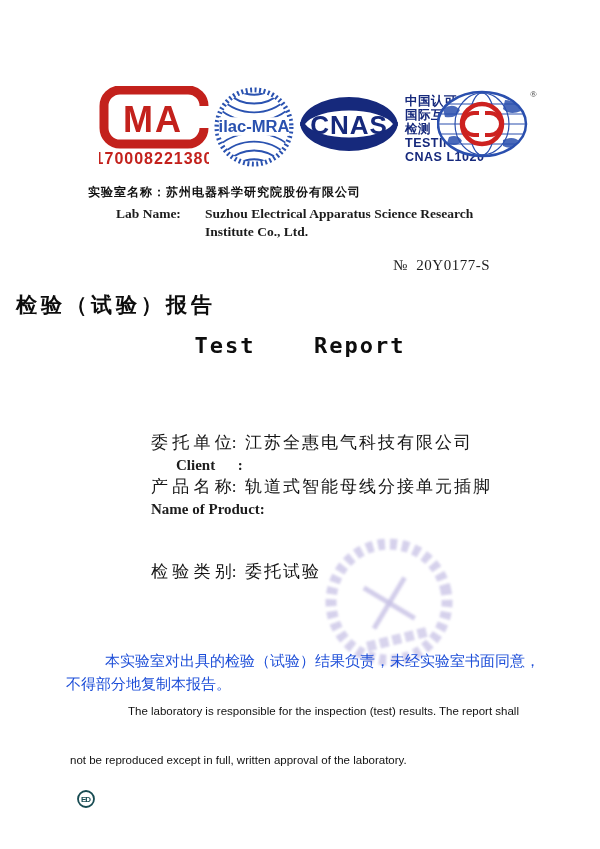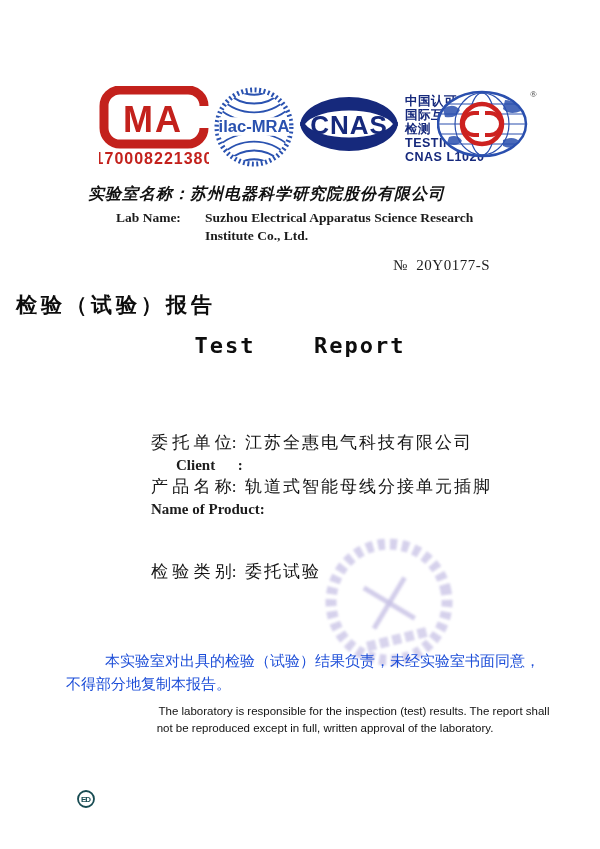--- a/index.html
+++ b/index.html
@@ -15,21 +15,21 @@
   .accr-text{
     position:absolute;left:405px;top:94px;
     color:#16297c;font-family:"Liberation Sans", sans-serif;
     font-weight:bold;font-size:12.5px;line-height:14px;letter-spacing:.5px;
   }
 
   
   .lab{position:absolute;left:88px;top:184px;width:480px;}
   .lab-zh{
     font-family:"Liberation Sans", sans-serif;font-weight:bold;
-    font-size:16px;letter-spacing:1px;color:#111;font-style:italic;
+    font-size:12px;letter-spacing:1px;color:#111;
   }
   .lab-en{position:relative;margin-top:4px;font-weight:bold;font-size:13.5px;line-height:18px;}
   .lab-en-label{position:absolute;left:28px;top:0;}
   .lab-en-value{margin-left:117px;width:300px;}
 
   
   .doc-no{position:absolute;left:393px;top:257px;font-size:15px;letter-spacing:.5px;}
   .title-zh{
     position:absolute;left:16px;top:291px;width:100%;
     font-family:"Liberation Sans", sans-serif;font-weight:bold;
@@ -60,24 +60,24 @@
 
   
   .foot-zh{
     position:absolute;left:66px;top:650px;width:486px;
     font-size:15px;line-height:23px;color:#1d4ed8;
   }
   .foot-zh .ind{padding-left:39px;}
   .foot-en{
     position:absolute;left:70px;top:703px;width:510px;
     font-family:"Liberation Sans", sans-serif;
-    font-size:11.5px;line-height:17px;color:#111;text-align:center;
+    font-size:11.5px;line-height:17px;color:#111;
   }
   .foot-en .l1{padding-left:58px;white-space:nowrap;}
-  .foot-en .l2{white-space:nowrap;}
+  .foot-en .l2{white-space:nowrap;margin-top:32px;}
 
   .bind-mark{position:absolute;left:76px;top:789px;width:20px;height:20px;}
 </style>
 </head>
 <body>
 
 <div class="page">
 
   <div class="logo" style="left:99px;top:86px;">
     <svg width="110" height="82" viewBox="0 0 110 82">

